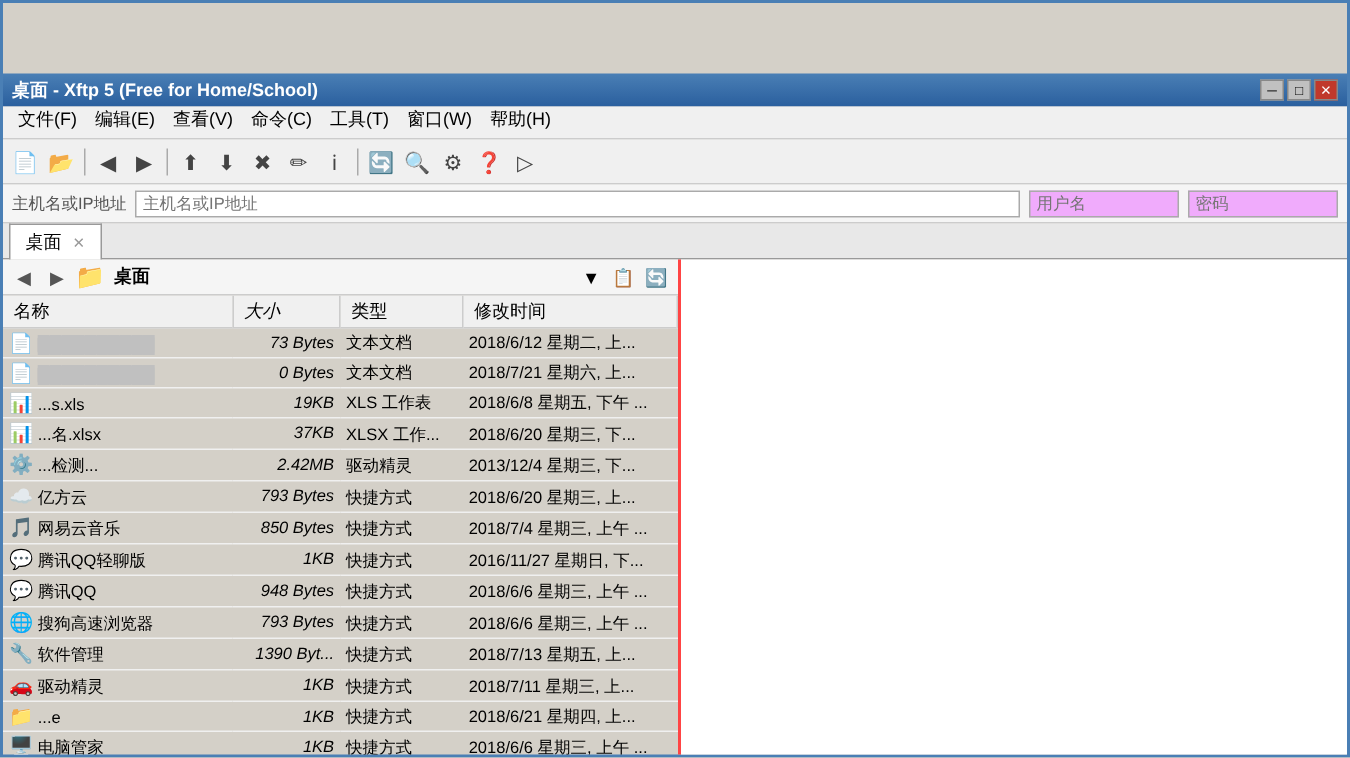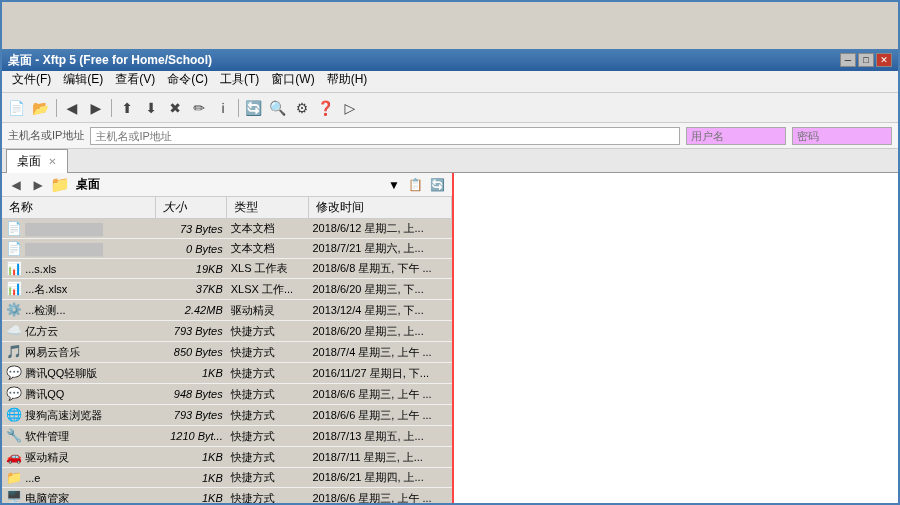--- a/index.html
+++ b/index.html
@@ -391,21 +391,21 @@
                 <td class="col-date">2018/6/6 星期三, 上午 ...</td>
               </tr>
               <tr>
                 <td class="col-name" style="overflow: hidden; text-overflow: ellipsis;"><span class="file-icon">🌐</span><span>搜狗高速浏览器</span></td>
                 <td class="col-size" style="text-align: right;">793 Bytes</td>
                 <td class="col-type">快捷方式</td>
                 <td class="col-date">2018/6/6 星期三, 上午 ...</td>
               </tr>
               <tr>
                 <td class="col-name" style="overflow: hidden; text-overflow: ellipsis;"><span class="file-icon">🔧</span><span>软件管理</span></td>
-                <td class="col-size" style="text-align: right;">1210 Byt...</td>
+                <td class="col-size" style="text-align: right;">1390 Byt...</td>
                 <td class="col-type">快捷方式</td>
                 <td class="col-date">2018/7/13 星期五, 上...</td>
               </tr>
               <tr>
                 <td class="col-name" style="overflow: hidden; text-overflow: ellipsis;"><span class="file-icon">🚗</span><span>驱动精灵</span></td>
                 <td class="col-size" style="text-align: right;">1KB</td>
                 <td class="col-type">快捷方式</td>
                 <td class="col-date">2018/7/11 星期三, 上...</td>
               </tr>
               <tr>

